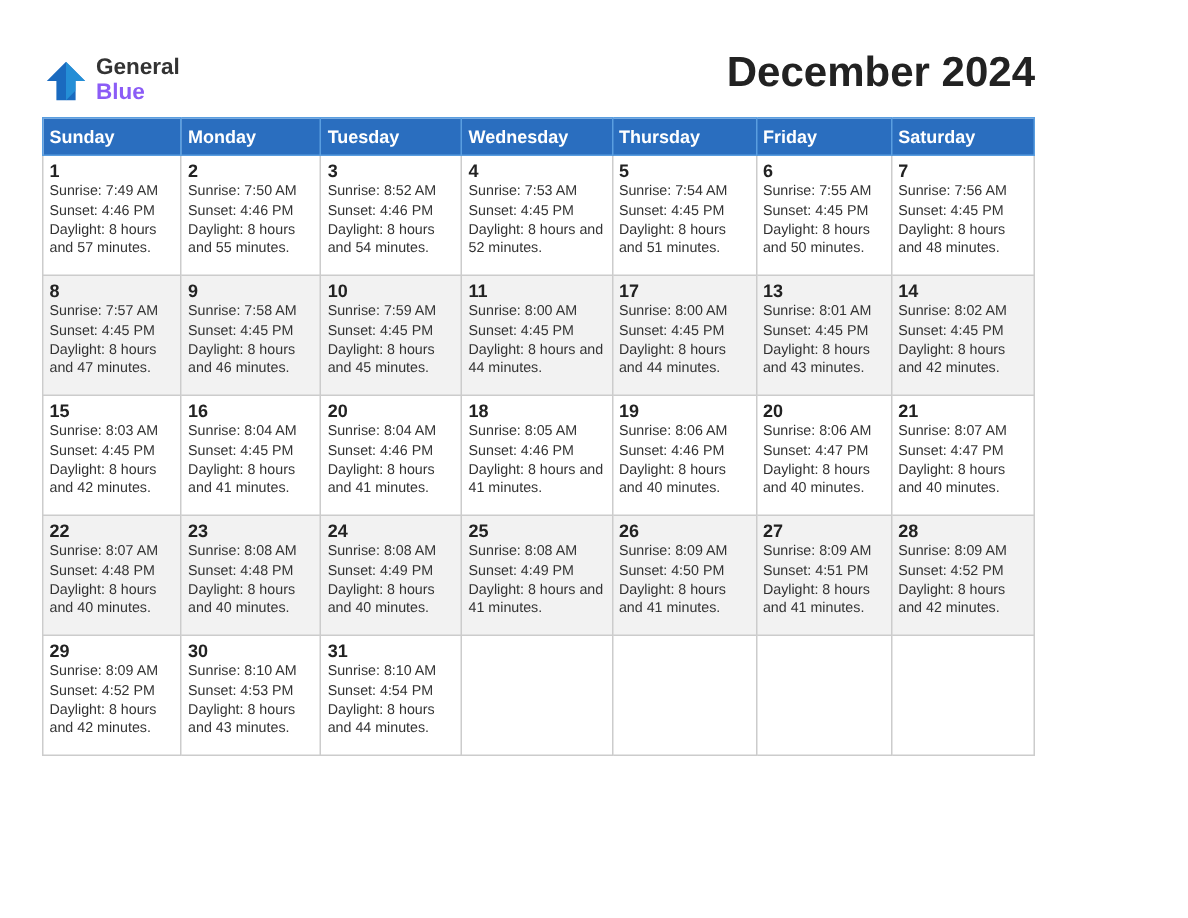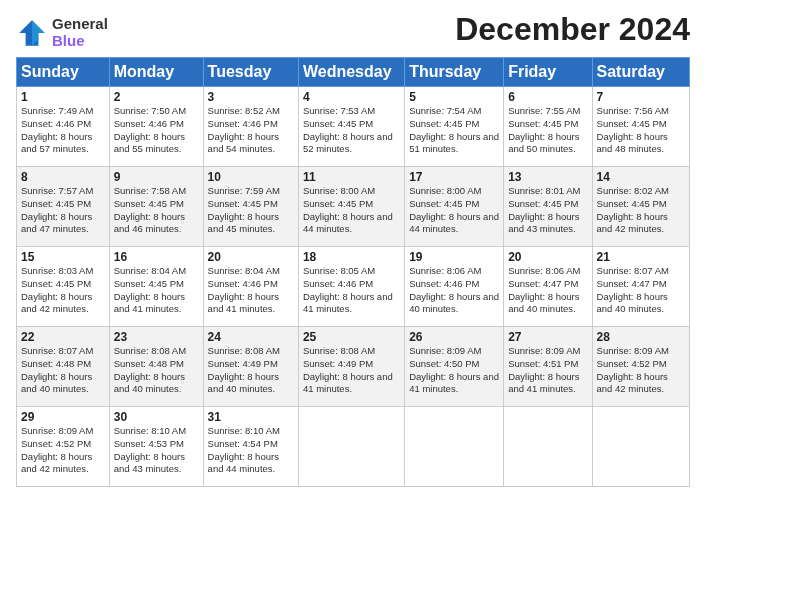--- a/index.html
+++ b/index.html
@@ -5,21 +5,22 @@
     * { margin: 0; padding: 0; box-sizing: border-box; }
     body {
       font-family: Arial, sans-serif;
       background: #fff;
       width: 792px;
       height: 612px;
       overflow: hidden;
     }
     .container {
       width: 706px;
-      padding: 12px 16px 8px 16px;
+      padding: 12px 16px 8px 28px;
+      margin-top: 21px;
     }
     .header-row {
       display: flex;
       align-items: flex-start;
       justify-content: space-between;
       margin-bottom: 8px;
     }
     .logo {
       display: flex;
       align-items: center;
@@ -42,41 +43,41 @@
     }
     .logo-icon {
       width: 32px;
       height: 32px;
       margin-right: 4px;
     }
     .title-block {
       text-align: right;
     }
     .month-title {
-      font-size: 32px;
+      font-size: 28px;
       font-weight: bold;
       color: #222;
       line-height: 1.1;
     }
     .subtitle {
       font-size: 14px;
       color: #444;
       margin-top: 2px;
     }
     .calendar-table {
       width: 100%;
       border-collapse: collapse;
       font-size: 10.5px;
     }
     .calendar-table th {
       background: #2a6ebf;
       color: #fff;
       padding: 5px 4px;
       text-align: left;
-      font-size: 16px;
+      font-size: 12px;
       font-weight: bold;
       border: 1px solid #5a9ee0;
     }
     .calendar-table td {
       border: 1px solid #ccc;
       vertical-align: top;
       padding: 3px 4px;
       width: 113px;
       height: 80px;
       background: #fff;

